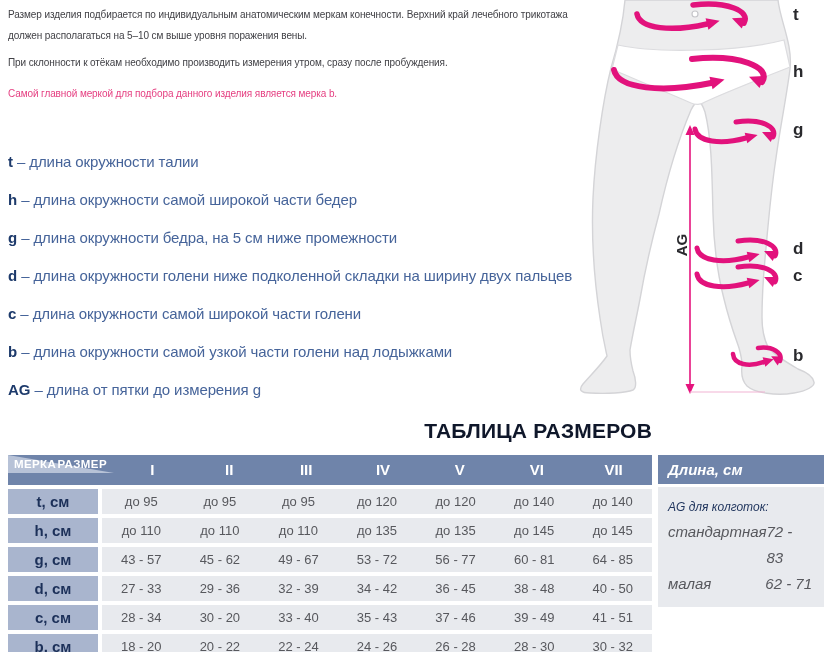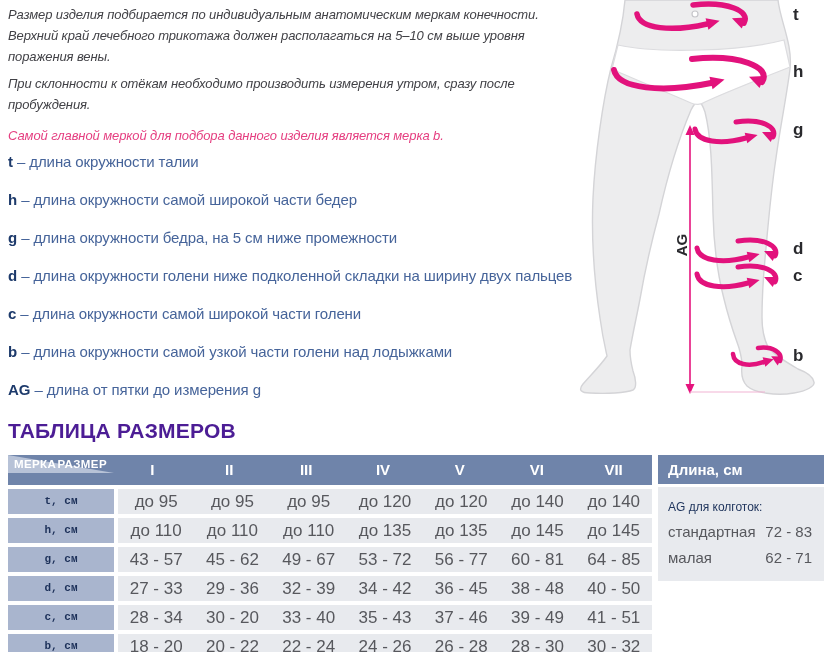--- a/index.html
+++ b/index.html
@@ -1,55 +1,55 @@
 <!DOCTYPE html>
 <html><head>
 <meta charset="utf-8">
 <style>
   html,body{margin:0;padding:0;background:#ffffff;}
   .page{position:relative;width:832px;height:652px;background:#ffffff;overflow:hidden;
         font-family:"Liberation Sans","DejaVu Sans",sans-serif;}
 
   
   .intro{position:absolute;left:8px;top:4px;width:578px;}
-  .intro p{margin:0 0 6px 0;font-size:13px;line-height:21px;color:#414146;letter-spacing:-0.1px;font-style:italic;}
+  .intro p{margin:0 0 6px 0;font-size:10px;line-height:21px;color:#414146;letter-spacing:-0.1px;}
   .intro p.highlight{margin-top:10px;color:#e53e80;}
 
   
   .definitions{position:absolute;left:8px;top:153px;width:622px;}
   .def-line{height:22px;margin-bottom:16px;font-size:15px;color:#46649a;letter-spacing:-0.1px;white-space:nowrap;}
   .def-line b{color:#1d3a6b;font-weight:bold;}
 
   
   .diagram{position:absolute;left:578px;top:0;width:254px;height:400px;}
   .diagram svg{position:absolute;left:0;top:0;}
   .dg-label{position:absolute;left:215px;width:26px;font-size:17px;font-weight:bold;color:#29292d;line-height:20px;}
   .dg-ag{position:absolute;left:90px;top:235px;width:30px;height:20px;font-size:15px;font-weight:bold;
          color:#29292d;text-align:center;transform:rotate(-90deg);}
 
   
-  .table-title{position:absolute;left:8px;top:419px;width:644px;margin:0;text-align:left;
-               font-size:21px;font-weight:bold;color:#4c1d95;letter-spacing:0.2px;}
+  .table-title{position:absolute;left:8px;top:419px;width:644px;margin:0;text-align:right;
+               font-size:21px;font-weight:bold;color:#0f172a;letter-spacing:0.2px;}
   .size-table{position:absolute;left:8px;top:455px;width:644px;}
   .st-head{display:flex;height:30px;background:#6f84aa;}
   .st-corner{position:relative;width:106px;height:18px;background:#6f84aa;flex:none;}
   .st-corner-tri{position:absolute;left:0;top:0;width:100%;height:100%;background:#b7c2d7;
                  clip-path:polygon(0 0,0 100%,100% 100%);}
   .st-corner-size{position:absolute;top:3px;right:7px;font-size:11.5px;font-weight:bold;color:#ffffff;letter-spacing:0.4px;}
   .st-corner-measure{position:absolute;bottom:3px;left:6px;font-size:11.5px;font-weight:bold;color:#ffffff;letter-spacing:0.4px;}
   .st-cols{flex:1;display:flex;}
   .st-col{flex:1;text-align:center;line-height:30px;font-size:15px;font-weight:bold;color:#ffffff;}
   .st-row{display:flex;height:25px;margin-top:4px;}
-  .st-label{width:106px;flex:none;background:#a9b5ce;margin-right:4px;text-align:center;
-            line-height:25px;font-size:11px;font-weight:bold;color:#1c3059;font-family:Liberation Mono, monospace;}
+  .st-label{width:90px;flex:none;background:#a9b5ce;margin-right:4px;text-align:center;
+            line-height:25px;font-size:15px;font-weight:bold;color:#1c3059;}
   .st-data{flex:1;display:flex;background:#e8eaee;}
-  .st-cell{flex:1;text-align:center;line-height:25px;font-size:17px;color:#57585d;}
-
-  
-  .length-table{position:absolute;left:658px;top:455px;width:166px;}
+  .st-cell{flex:1;text-align:center;line-height:25px;font-size:13px;color:#57585d;}
+
+  
+  .length-table{position:absolute;left:658px;top:455px;width:166px;font-style:italic;}
   .lt-head{height:29px;background:#6f84aa;color:#ffffff;font-size:15px;font-weight:bold;
            line-height:29px;padding-left:10px;}
   .lt-body{margin-top:3px;background:#e8eaee;padding:8px 12px 10px 10px;}
   .lt-subtitle{font-size:12px;color:#21365e;line-height:24px;}
   .lt-row{display:flex;justify-content:space-between;font-size:15px;color:#57585d;line-height:26px;}
 </style>
 </head>
 <body>
 
 <div class="page">

